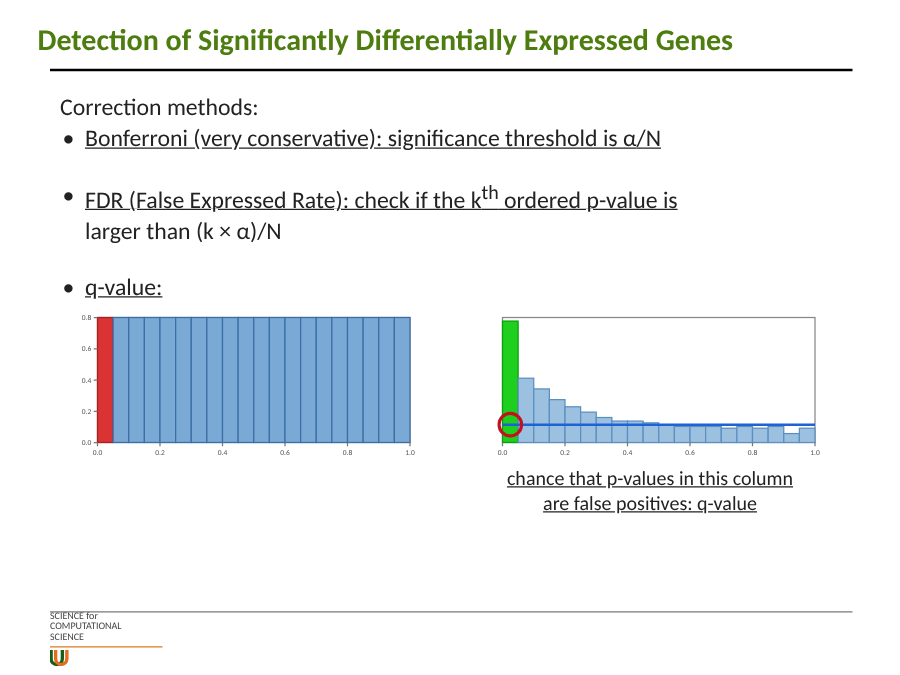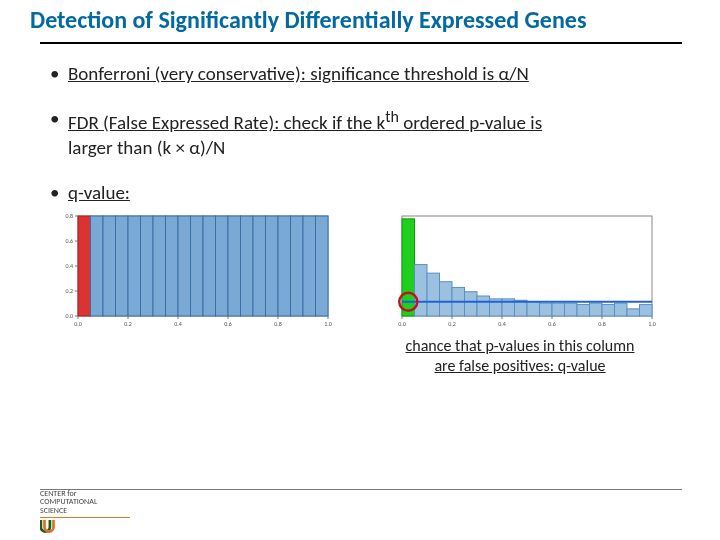--- a/index.html
+++ b/index.html
@@ -7,22 +7,22 @@
     width: 720px;
     height: 540px;
     font-family: Calibri, Arial, sans-serif;
     background: #fff;
     position: relative;
     color: #222;
   }
   .title {
     font-size: 24px;
     font-weight: 700;
-    padding: 5px 30px 6px 30px;
-    color: #0369a1;
+    padding: 18px 30px 6px 30px;
+    color: #4d7c0f;
   }
   .title-underline {
     height: 2px;
     background: #000;
     margin: 2px 38px 0 40px;
   }
   .content {
     padding: 18px 48px 0 48px;
     font-size: 19px;
   }
@@ -85,20 +85,21 @@
   }
   .u-logo svg { display:block; }
 </style>
 </head>
 <body>
 
 <div class="title">Detection of Significantly Differentially Expressed Genes</div>
 <div class="title-underline"></div>
 
 <div class="content">
+  <div class="line">Correction methods:</div>
   <div class="line bullet">
     <span>Bonferroni (very conservative): significance threshold is </span><span>α</span><span>/N</span>
   </div>
   <div class="gap"></div>
   <div class="line bullet">
     <span>FDR (False Expressed Rate): check if the k</span><span class="sup">th</span><span> ordered p-value is</span>
   </div>
   <div class="line" style="padding-left:20px;">larger than (k × α)/N</div>
   <div class="gap"></div>
   <div class="line bullet">q-value:</div>
@@ -193,21 +194,21 @@
   </div>
 
   <div class="caption">
     <span>chance that p-values in this column</span><br>
     <span>are false positives: q-value</span>
   </div>
 </div>
 
 <div class="footer-line"></div>
 <div class="footer-logo-area" style="bottom:22px;">
-  <div>CENTER for</div>
+  <div>SCIENCE for</div>
   <div>COMPUTATIONAL</div>
   <div>SCIENCE</div>
   <div class="orange-rule"></div>
 </div>
 <div class="u-logo">
   <svg viewBox="0 0 20 16">
     <path d="M1 1 v8 a5 5 0 0 0 10 0 v-8" stroke="#1a5e1a" stroke-width="3" fill="none"></path>
     <path d="M5 1 v8 a5 5 0 0 0 10 0 v-8" stroke="#e0701f" stroke-width="3" fill="none"></path>
   </svg>
 </div>

